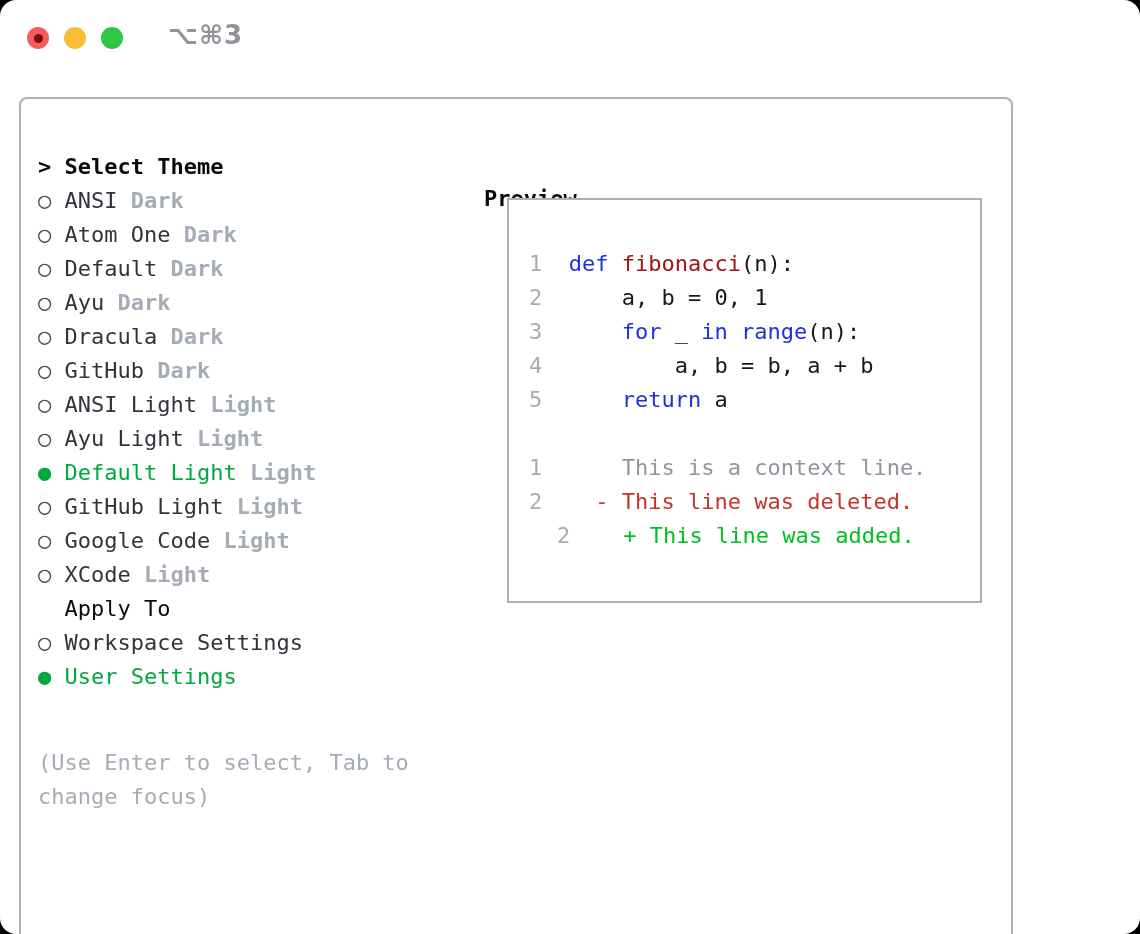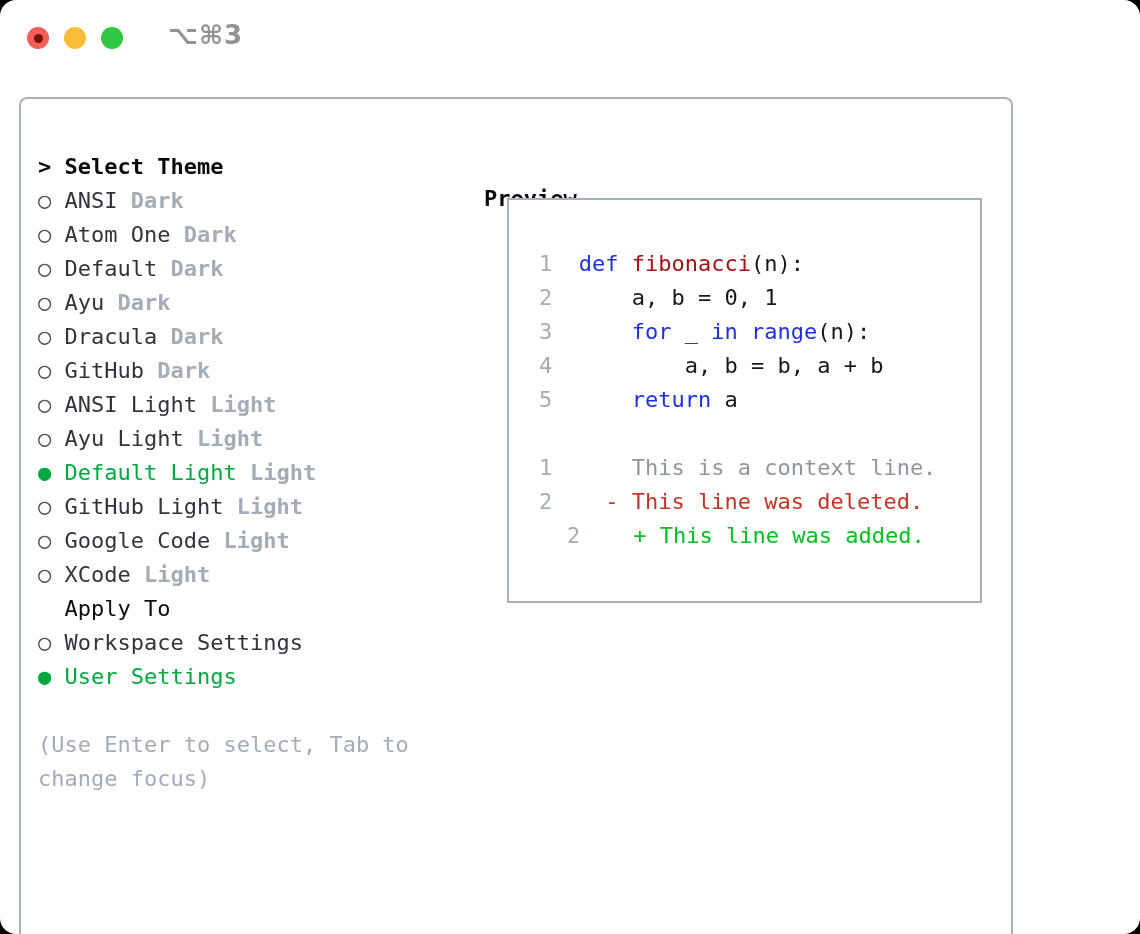--- a/index.html
+++ b/index.html
@@ -45,32 +45,32 @@
   .row{white-space:pre;}
   .hdr{font-weight:bold;color:#0a0a0a;}
   .hdr .hdr-marker{margin-right:1ch;}
   .row .marker{color:#4d535a;}
   .row .name{color:var(--text-dark);}
   .row .tag{color:var(--muted-gray);font-weight:bold;}
   .row.selected .marker,.row.selected .name{color:var(--accent-green);}
   .apply-to{}
   .apply-hdr{padding-left:2ch;color:#0a0a0a;}
   .help{
-    margin-top:34px;width:29ch;
+    margin-top:52px;width:29ch;
     color:var(--muted-gray);
     white-space:normal;
   }
   
   .preview-hdr{position:absolute;left:463px;top:51px;font-weight:bold;color:#0a0a0a;margin-top:32px;}
   .preview-box{
     position:absolute;left:486px;top:99px;width:475px;height:405px;
     box-sizing:border-box;
     border:2px solid var(--border-gray);
     background:#fff;
-    padding:47px 0 0 30px;
+    padding:47px 0 0 20px;
     overflow:hidden;
   }
   .code-line{white-space:pre;color:#17181a;}
   .lnum{color:var(--muted-gray);}
   .tok-keyword{color:var(--keyword-blue);}
   .tok-function{color:var(--function-red);}
   .diff-block{margin-top:34px;}
   .diff-context{color:var(--context-gray);}
   .diff-deleted{color:var(--deleted-red);}
   .diff-added{color:var(--added-green);margin-left:28px;}

